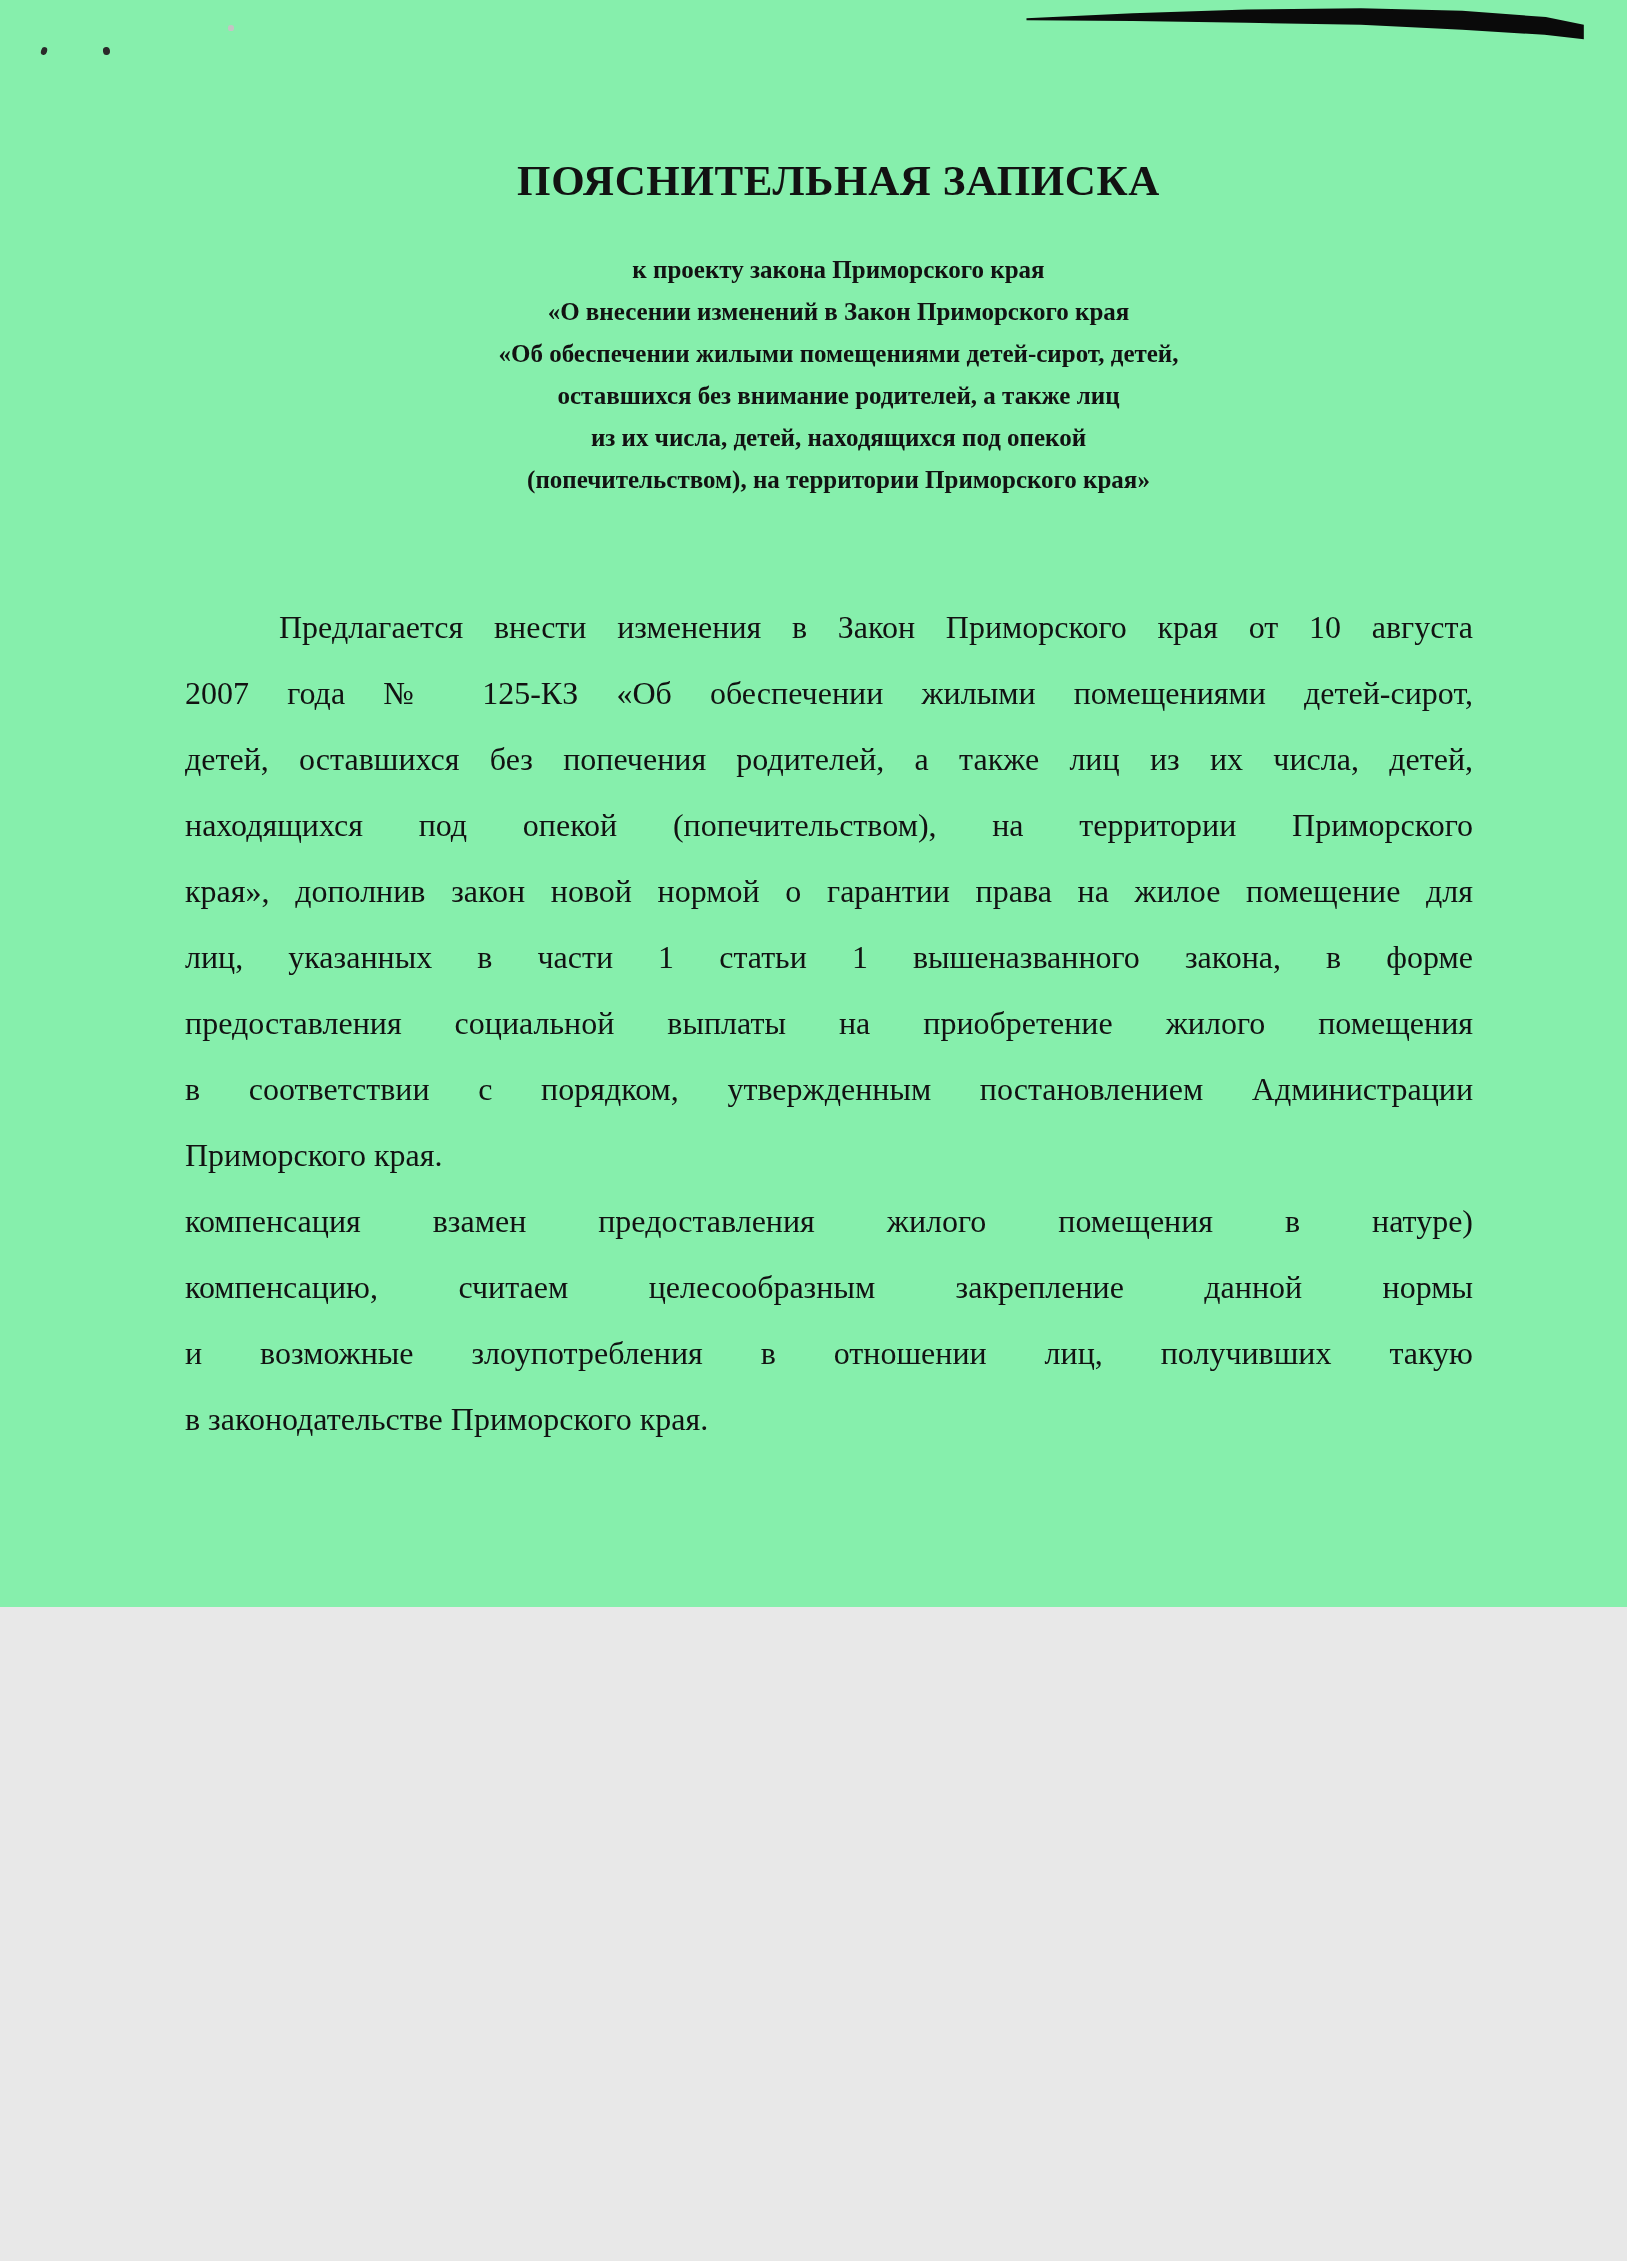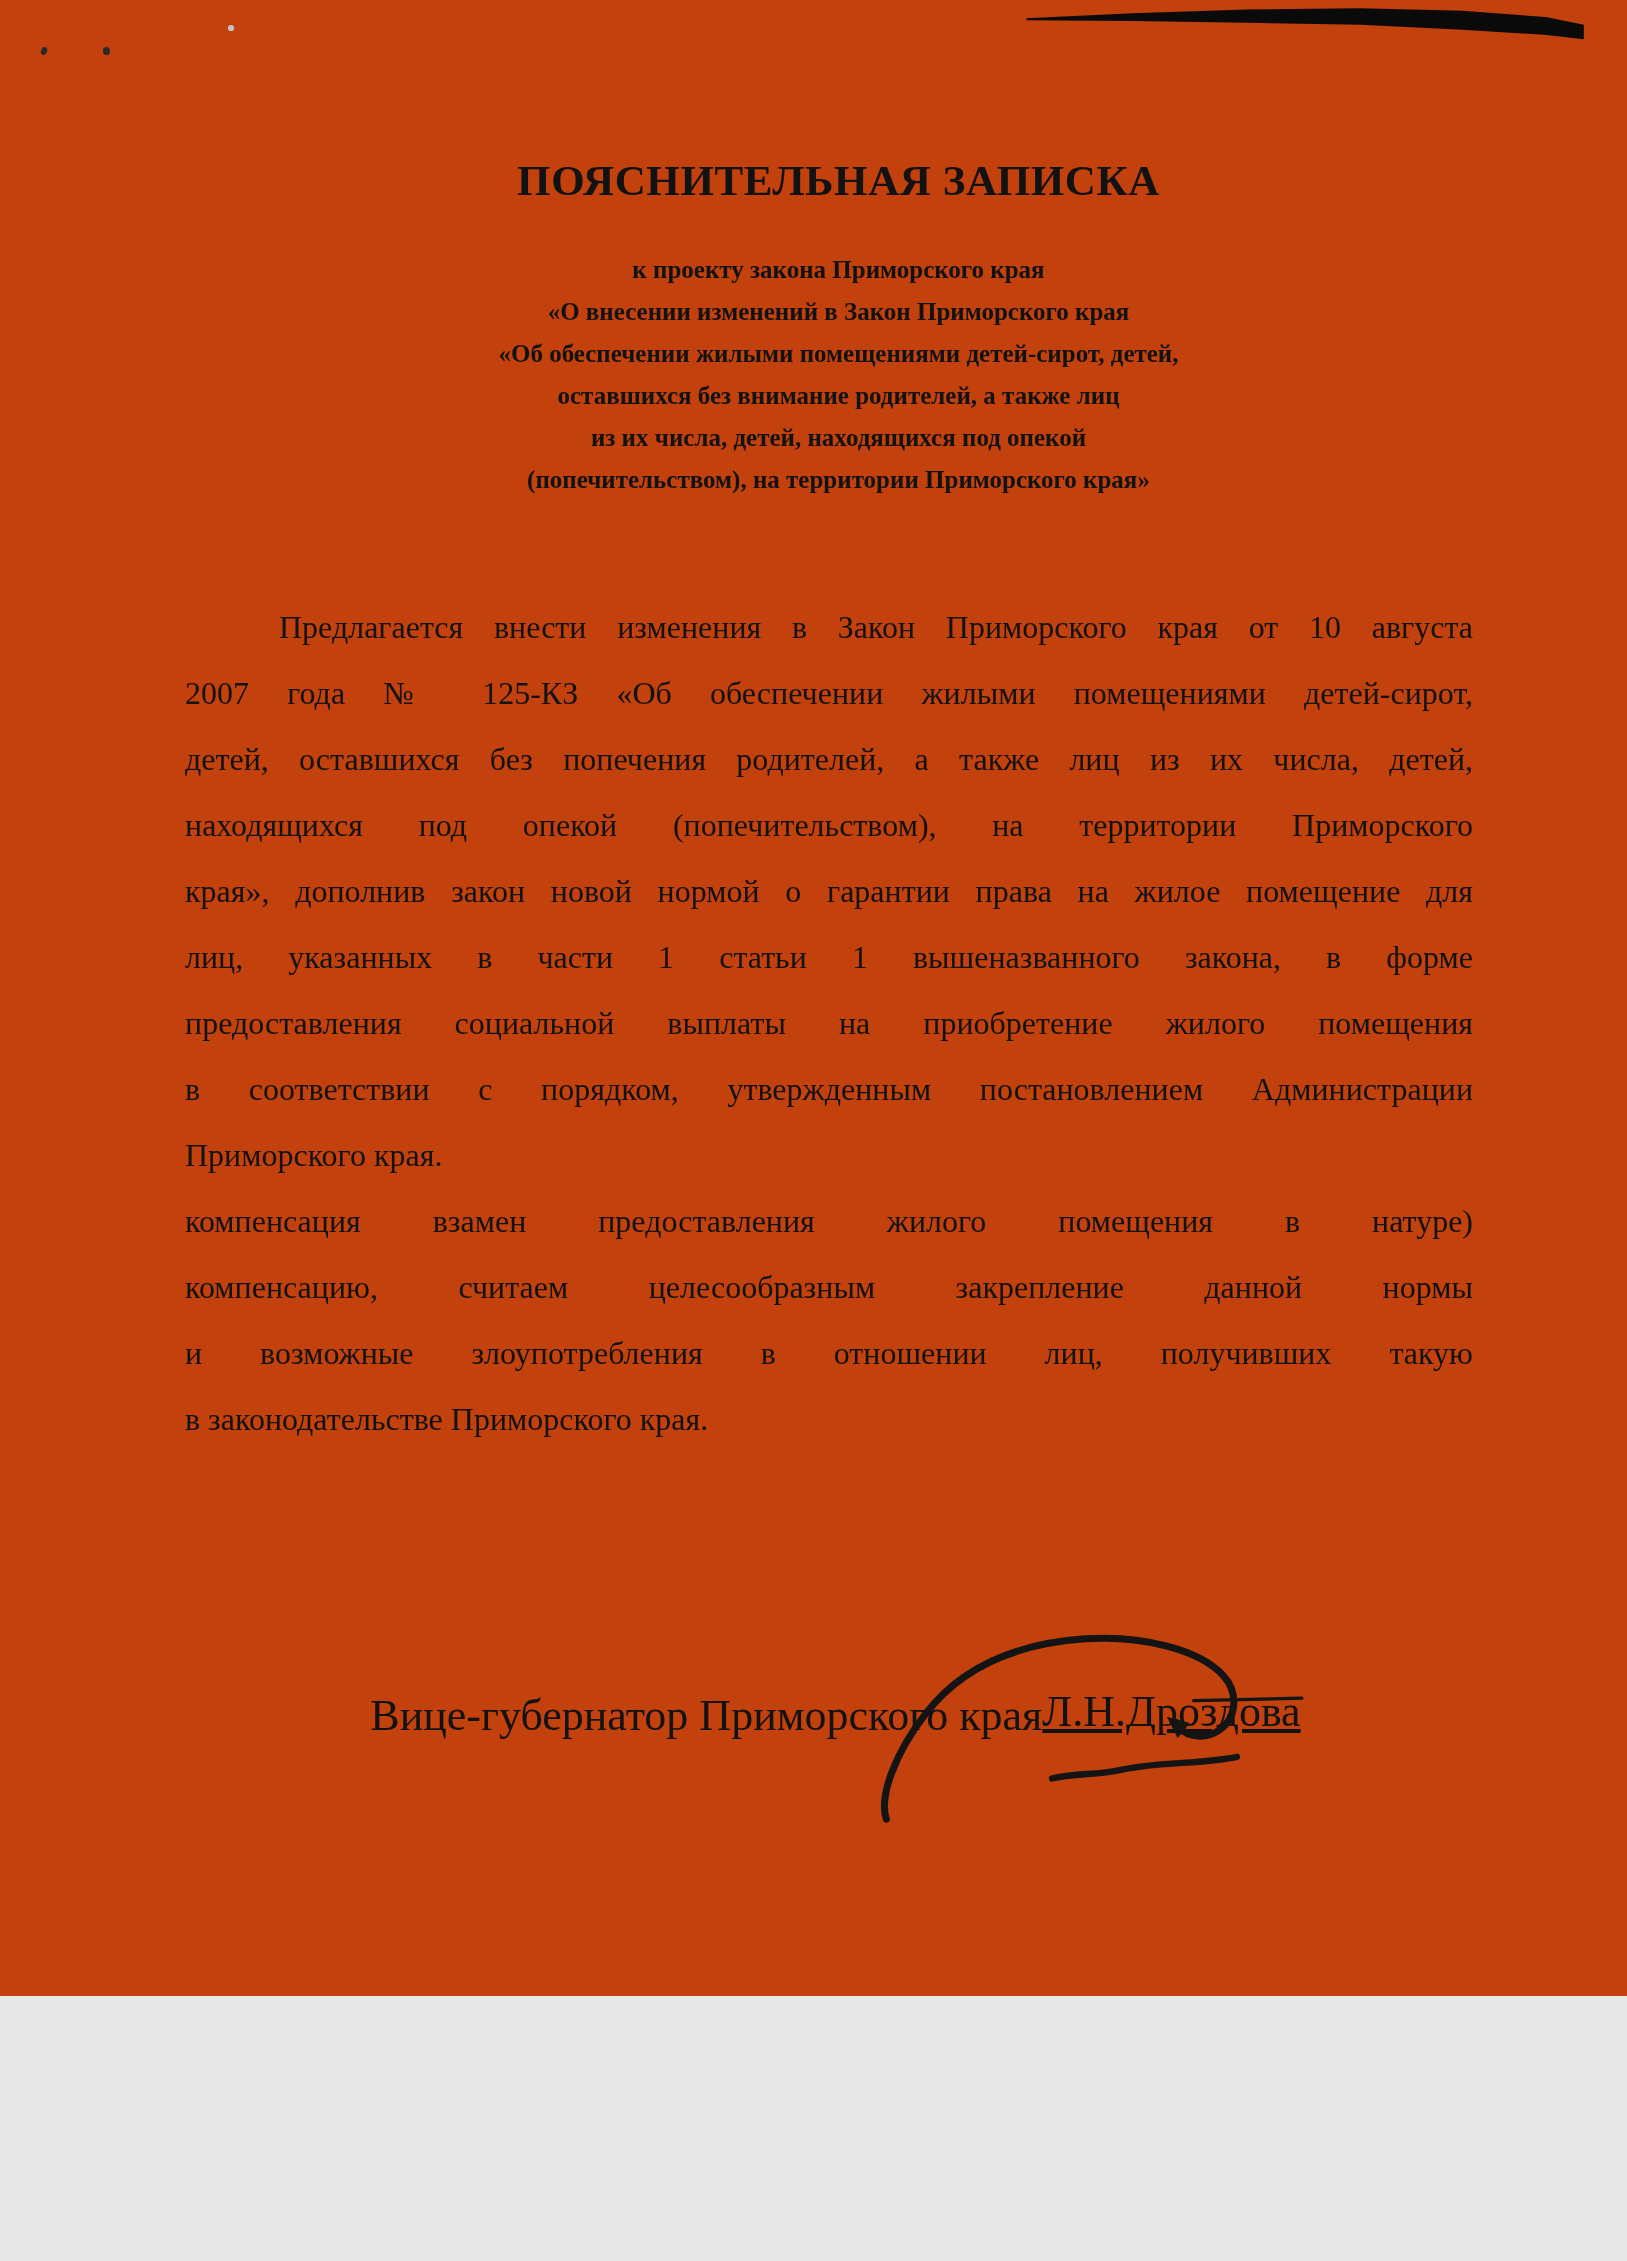--- a/index.html
+++ b/index.html
@@ -1,19 +1,19 @@
 <!DOCTYPE html>
 <html style="font-size:10.2px"><head>
 <meta charset="utf-8">
 <style>
   html,body{margin:0;padding:0;background:#e8e8e8;}
   .page{
     position:relative;
-    width:1628px;height:1996px;
-    background:#c2410c;
+    width:1628px;height:1607px;
+    background:#86efac;
     color:#121212;
     font-family:"Liberation Serif", serif;
     overflow:hidden;
   }
   
   .artifact-svg{position:absolute;left:0;top:0;pointer-events:none;}
   .speck{position:absolute;background:#2a2a2a;border-radius:50%;}
   .speck.s1{left:41px;top:47px;width:5.7px;height:8.3px;transform:rotate(18deg);}
   .speck.s2{left:103px;top:47px;width:7px;height:8.3px;transform:rotate(-8deg);}
   .speck.s3{left:228px;top:25px;width:5.7px;height:5.7px;background:#c4c4c4;}

